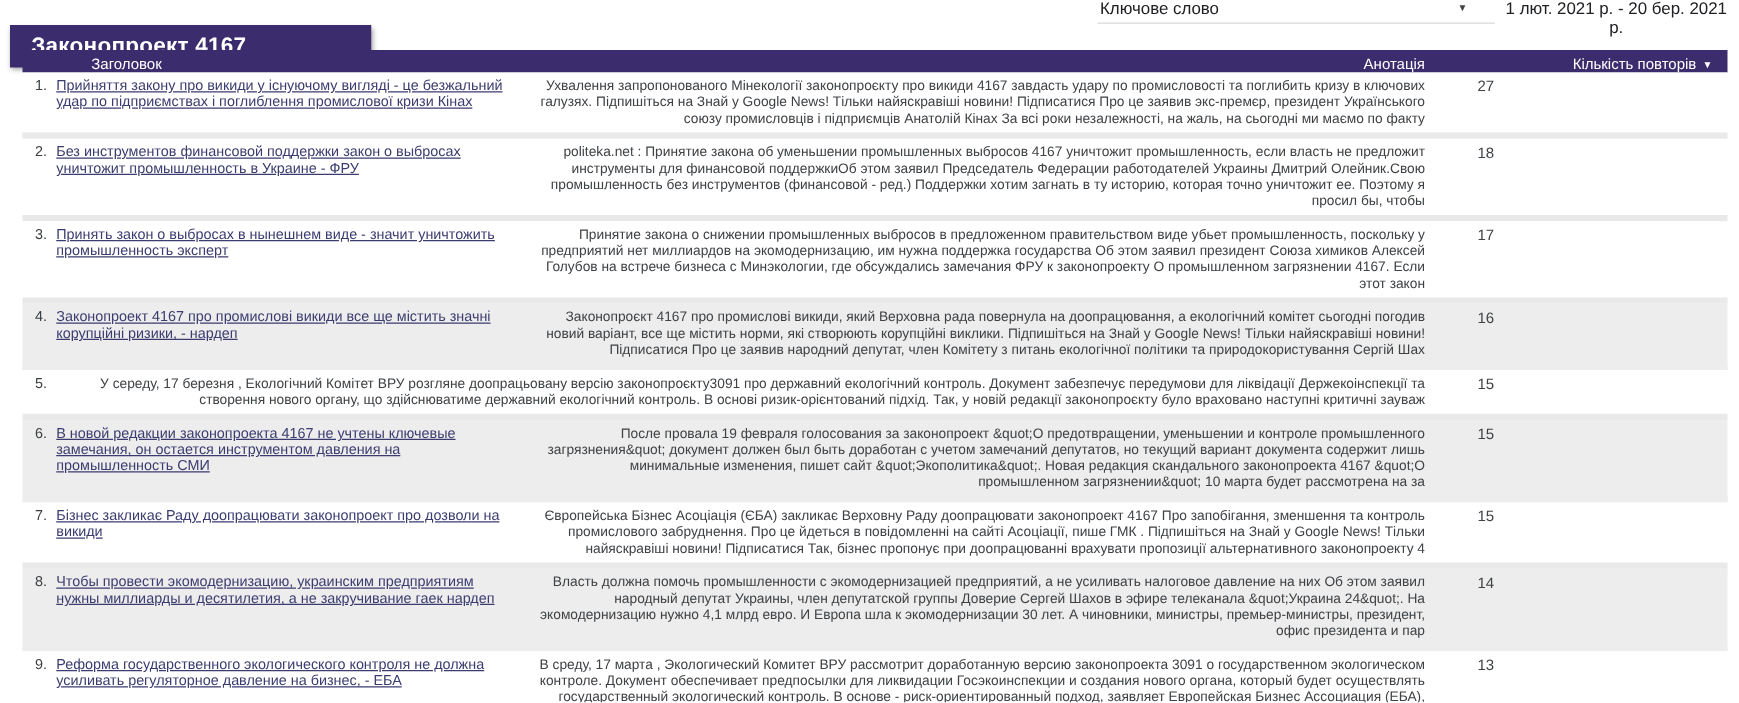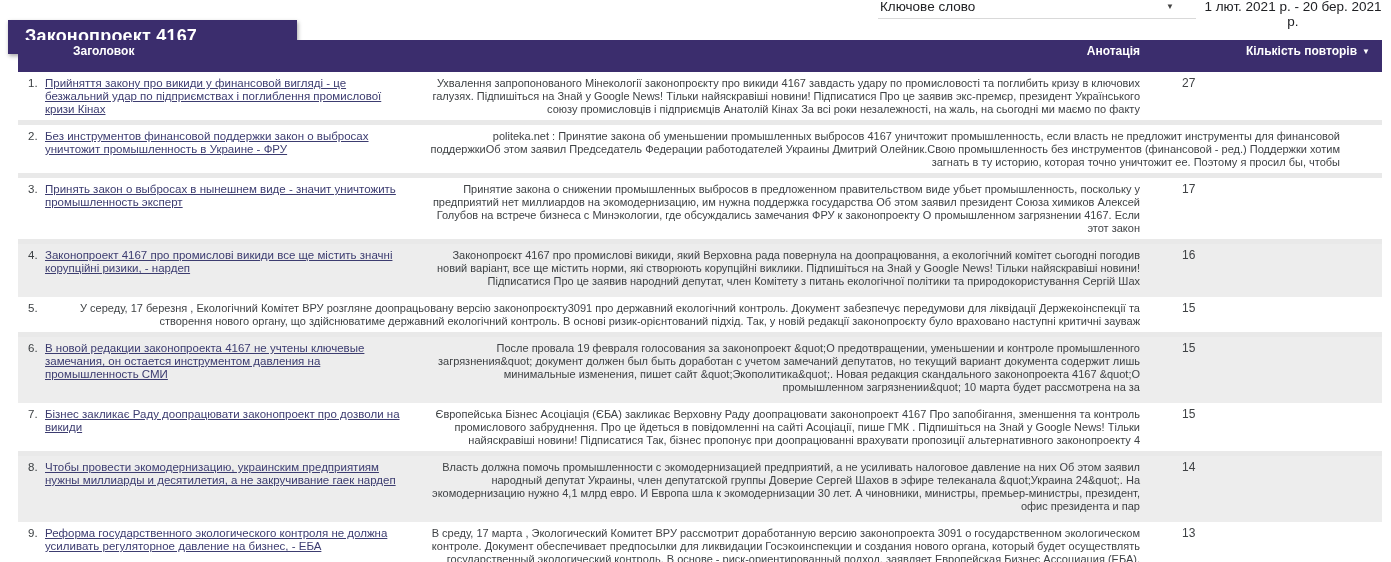--- a/index.html
+++ b/index.html
@@ -16,22 +16,22 @@
   
   .keyword-filter { position:absolute; left:878px; top:-3px; width:318px; height:22px;
     border-bottom:1px solid #d9d9d9; color:#202124; font-size:13.5px; cursor:pointer; }
   .keyword-filter .lbl { position:absolute; left:2px; top:2px; }
   .keyword-filter .arr { position:absolute; right:22px; top:5px; font-size:8px; color:#444; }
   .date-range { position:absolute; right:3px; top:-1px; width:190px; height:20px;
     color:#202124; font-size:13.5px; text-align:center; cursor:pointer; }
 
   
   .table { position:absolute; left:18px; top:40px; width:1364px; }
-  .thead { display:flex; background:var(--accent,#3b2d6d); color:#fff; font-weight:bold;
-    font-size:12px; height:32px; line-height:22px;padding-left:28px; }
+  .thead { display:flex; background:var(--accent,#3b2d6d); color:#fff; font-weight:normal;
+    font-size:12px; height:18px; line-height:22px;padding-left:28px; }
   .c-num { width:27px; flex:none; padding-left:10px; }
   .c-headline { width:380px; flex:none; padding-right:17px; }
   .c-annotation { flex:1 1 auto; padding-right:42px;text-align:right; }
   .c-count { width:200px; flex:none; }
   .thead .c-count { text-align:right; padding-right:12px; }
   .thead .sort-arrow { font-size:8px; vertical-align:1px; margin-left:5px; }
 
   .row { display:flex; font-size:11px; line-height:13px; color:#3f4245;
     padding:5px 0 4px 0; border-bottom:5px solid #e9e9e9; background:#fff; }
   .row.alt { background:#ededed; border-bottom-color:#ededed; }
@@ -63,29 +63,30 @@
       <div class="c-num"></div>
       <div class="c-headline">Заголовок</div>
       <div class="c-annotation">Анотація</div>
       <div class="c-count">
         <span>Кількість повторів</span><span class="sort-arrow">▼</span>
       </div>
     </div>
     <div id="tbody">
   <div class="row">
     <div class="c-num">1.</div>
-    <div class="c-headline"><a href="#">Прийняття закону про викиди у финансовой вигляді - це безжальний удар по підприємствах і поглиблення промислової кризи Кінах</a></div>
+    <div class="c-headline"><a href="#">Прийняття закону про викиди у існуючому вигляді - це безжальний удар по підприємствах і поглиблення промислової кризи Кінах</a></div>
     <div class="c-annotation">Ухвалення запропонованого Мінекології законопроєкту про викиди 4167 завдасть удару по промисловості та поглибить кризу в ключових галузях. Підпишіться на Знай у Google News! Тільки найяскравіші новини! Підписатися Про це заявив экс-премєр, президент Українського союзу промисловців і підприємців Анатолій Кінах За всі роки незалежності, на жаль, на сьогодні ми маємо по факту</div>
     <div class="c-count">27</div>
   </div>
 
   <div class="row">
     <div class="c-num">2.</div>
     <div class="c-headline"><a href="#">Без инструментов финансовой поддержки закон о выбросах уничтожит промышленность в Украине - ФРУ</a></div>
     <div class="c-annotation">politeka.net : Принятие закона об уменьшении промышленных выбросов 4167 уничтожит промышленность, если власть не предложит инструменты для финансовой поддержкиОб этом заявил Председатель Федерации работодателей Украины Дмитрий Олейник.Свою промышленность без инструментов (финансовой - ред.) Поддержки хотим загнать в ту историю, которая точно уничтожит ее. Поэтому я просил бы, чтобы</div>
+    <div class="c-count">18</div>
   </div>
 
   <div class="row">
     <div class="c-num">3.</div>
     <div class="c-headline"><a href="#">Принять закон о выбросах в нынешнем виде - значит уничтожить промышленность эксперт</a></div>
     <div class="c-annotation">Принятие закона о снижении промышленных выбросов в предложенном правительством виде убьет промышленность, поскольку у предприятий нет миллиардов на экомодернизацию, им нужна поддержка государства Об этом заявил президент Союза химиков Алексей Голубов на встрече бизнеса с Минэкологии, где обсуждались замечания ФРУ к законопроекту О промышленном загрязнении 4167. Если этот закон</div>
     <div class="c-count">17</div>
   </div>
 
   <div class="row alt">

